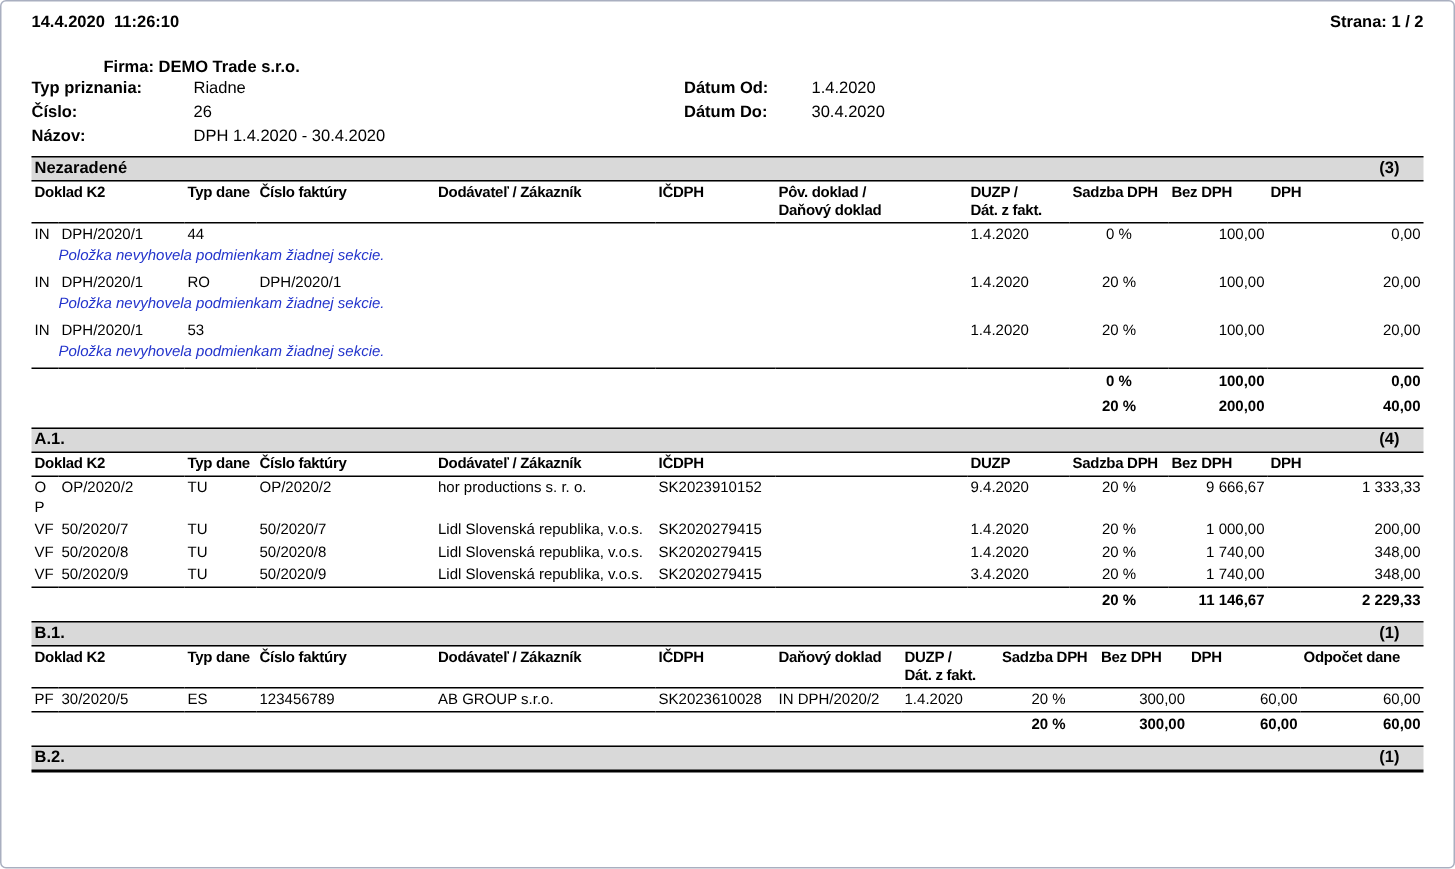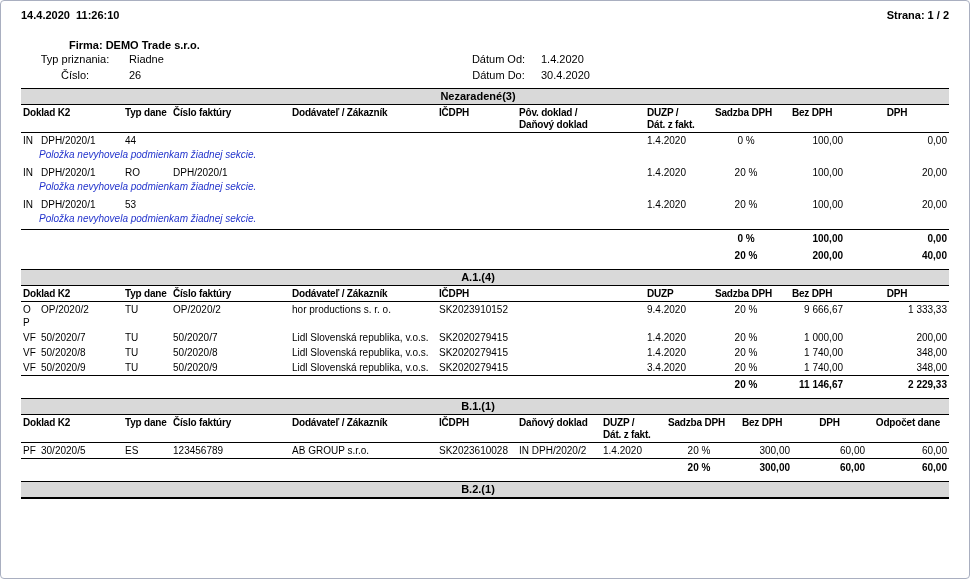--- a/index.html
+++ b/index.html
@@ -10,38 +10,38 @@
     border:1px solid #a9afc0; border-radius:4px;
   }
   .page { padding:8px 20px 0 20px; }
   .top-row { display:flex; justify-content:space-between; font-weight:bold; }
   .top-row span { white-space:pre;text-align:right; }
   .company { font-weight:bold; margin-top:18px;padding-left:48px; }
   .title { text-align:center; font-size:22px; font-weight:bold; margin:7px 0 10px 0; letter-spacing:0.2px; }
   .info { display:flex; margin-bottom:5px; }
   .info-left { width:435px; }
   .info-row { display:flex; line-height:16px; }
-  .info-label { font-weight:normal; width:108px;text-align:center; }
+  .info-label { font-weight:bold; width:108px; }
   .info-right .info-label { width:85px; }
 
   .section { margin-top:5px; }
   .section:first-child { margin-top:0; }
   .section-bar {
-    display:flex; justify-content:center;
+    display:flex; justify-content:space-between;
     background:var(--section-bar, #d9d9d9);
     border-top:1px solid var(--line,#000); border-bottom:1px solid var(--line,#000);
     font-weight:bold; padding:1px 16px 1px 2px; line-height:13px;
   }
   table { width:100%; border-collapse:collapse; table-layout:fixed; font-size:10px; }
   th {
     font-weight:bold; text-align:left; vertical-align:top;
     padding:2px 2px 1px 2px; line-height:12px; white-space:pre-line;
     border-bottom:1px solid var(--line,#000); letter-spacing:-0.2px;
   }
-  th.r { text-align:center;margin-top:48px; }
+  th.r { text-align:left;margin-top:48px; }
   td { padding:1px 2px; vertical-align:top; line-height:13px; word-wrap:break-word; }
   td.r { text-align:right; }
   td.c { text-align:center; }
   td.typ { padding-right:14px; }
   tr.note-row td { color:var(--note-blue,#2233cc); font-style:italic; padding:0 2px 4px 18px; }
   tr.total td { font-weight:bold; padding-top:2px; padding-bottom:2px; }
   tr.total.first td { border-top:1px solid var(--line,#000); }
   #sections { border-bottom:1px solid var(--line,#000); }
 
   
@@ -74,20 +74,24 @@
   <div class="info">
     <div class="info-left">
       <div class="info-row">
         <span class="info-label">Typ priznania:</span>
         <span>Riadne</span>
       </div>
       <div class="info-row">
         <span class="info-label">Číslo:</span>
         <span>26</span>
       </div>
+      <div class="info-row">
+        <span class="info-label">Názov:</span>
+        <span>DPH 1.4.2020 - 30.4.2020</span>
+      </div>
     </div>
     <div class="info-right">
       <div class="info-row">
         <span class="info-label">Dátum Od:</span>
         <span>1.4.2020</span>
       </div>
       <div class="info-row">
         <span class="info-label">Dátum Do:</span>
         <span>30.4.2020</span>
       </div>

